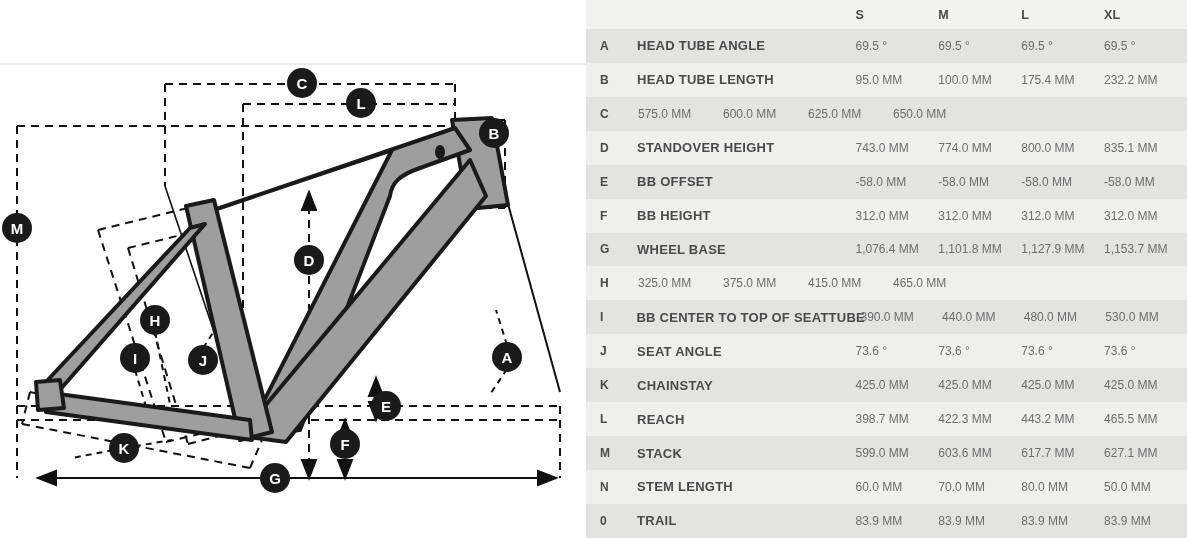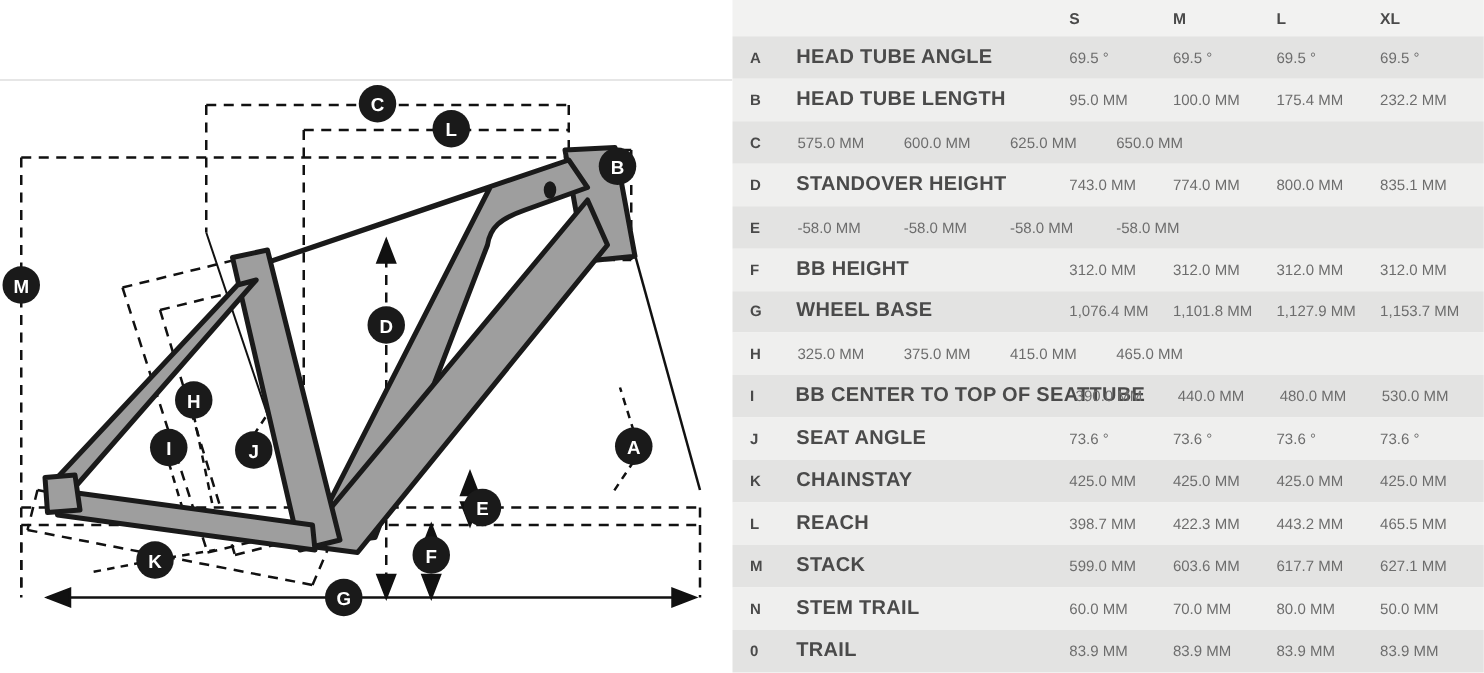--- a/index.html
+++ b/index.html
@@ -17,21 +17,21 @@
   #geo-table{position:absolute;left:586px;top:0;width:601px;height:538px;}
   .grow{display:flex;align-items:center;box-sizing:border-box;width:601px;}
   .grow.head{height:29px;background:#f2f2f1;}
   .grow.odd{background:#e3e3e2;}
   .grow.even{background:#efefee;}
   .grow.data{height:33.93px;}
 
   .c-letter{width:52px;padding-left:14px;box-sizing:border-box;
     font-size:12px;font-weight:bold;color:#4a4a4a;letter-spacing:.3px;}
   .c-label{width:224px;box-sizing:border-box;
-    font-size:16px;font-weight:bold;color:#4a4a4a;letter-spacing:.25px;
+    font-size:13px;font-weight:bold;color:#4a4a4a;letter-spacing:.25px;
     white-space:nowrap;}
   .c-val{width:85px;box-sizing:border-box;
     font-size:12px;color:#6d6d6d;white-space:nowrap;}
   .grow.head .c-val{font-weight:bold;color:#4a4a4a;font-size:12.5px;}
   .grow.head .c-letter,.grow.head .c-label{color:#4a4a4a;}
 </style>
 </head>
 <body>
 
 <div id="root">
@@ -229,20 +229,21 @@
         <div class="grow data even">
           <div class="c-letter">D</div>
           <div class="c-label">STANDOVER HEIGHT</div>
           <div class="c-val">743.0 MM</div>
           <div class="c-val">774.0 MM</div>
           <div class="c-val">800.0 MM</div>
           <div class="c-val">835.1 MM</div>
         </div>
         <div class="grow data odd">
           <div class="c-letter">E</div>
+          <div class="c-label">BB OFFSET</div>
           <div class="c-val">-58.0 MM</div>
           <div class="c-val">-58.0 MM</div>
           <div class="c-val">-58.0 MM</div>
           <div class="c-val">-58.0 MM</div>
         </div>
         <div class="grow data even">
           <div class="c-letter">F</div>
           <div class="c-label">BB HEIGHT</div>
           <div class="c-val">312.0 MM</div>
           <div class="c-val">312.0 MM</div>
@@ -299,21 +300,21 @@
         <div class="grow data odd">
           <div class="c-letter">M</div>
           <div class="c-label">STACK</div>
           <div class="c-val">599.0 MM</div>
           <div class="c-val">603.6 MM</div>
           <div class="c-val">617.7 MM</div>
           <div class="c-val">627.1 MM</div>
         </div>
         <div class="grow data even">
           <div class="c-letter">N</div>
-          <div class="c-label">STEM TRAIL</div>
+          <div class="c-label">STEM LENGTH</div>
           <div class="c-val">60.0 MM</div>
           <div class="c-val">70.0 MM</div>
           <div class="c-val">80.0 MM</div>
           <div class="c-val">50.0 MM</div>
         </div>
         <div class="grow data odd">
           <div class="c-letter">0</div>
           <div class="c-label">TRAIL</div>
           <div class="c-val">83.9 MM</div>
           <div class="c-val">83.9 MM</div>

